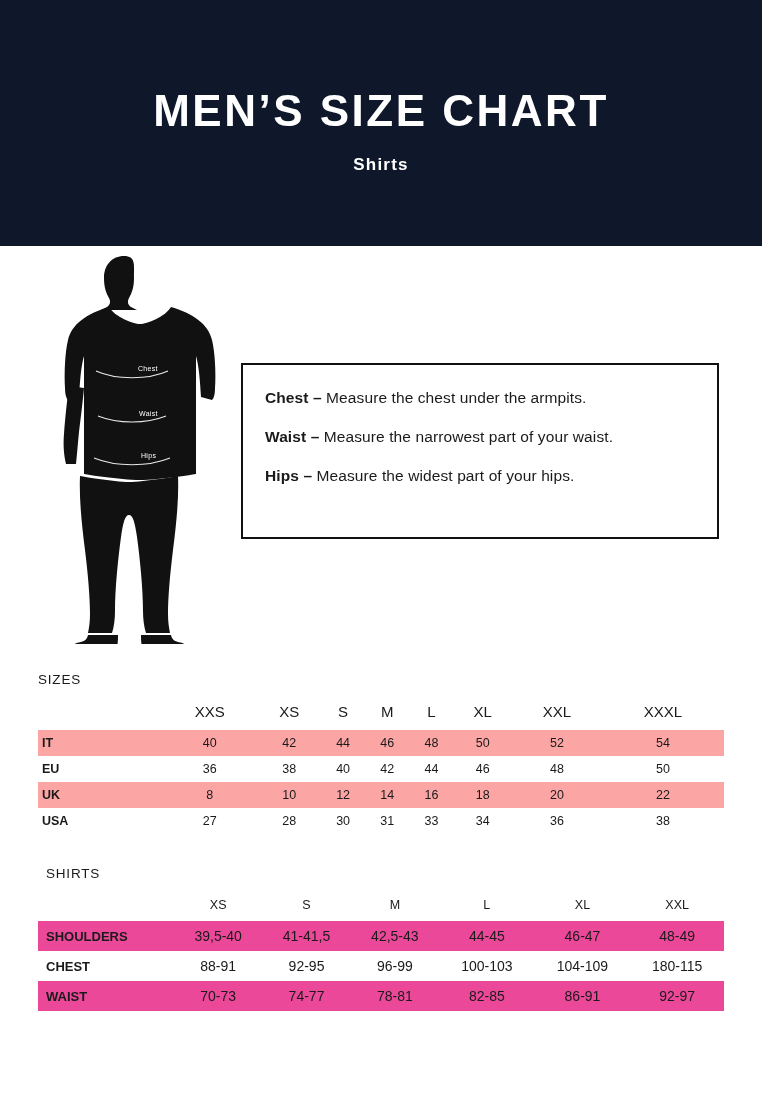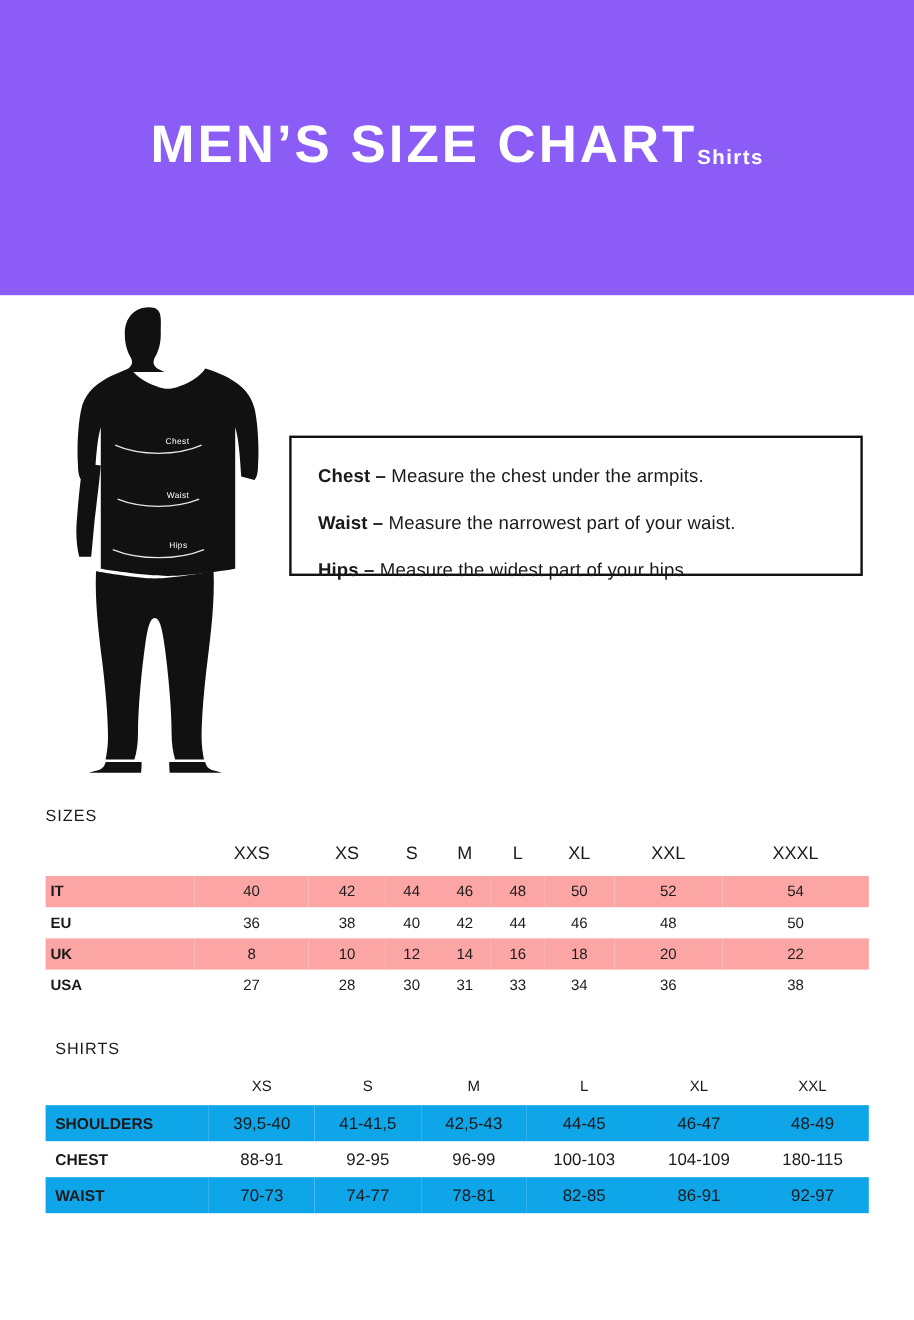--- a/index.html
+++ b/index.html
@@ -11,24 +11,24 @@
     width: 762px;
     height: 1100px;
     font-family: "Liberation Sans", sans-serif;
     color: #1a1a1a;
     overflow: hidden;
     position: relative;
   }
 
   
   .header {
-    background: #8b5cf6;
+    background: #0f172a;
     height: 246px;
     display: flex;
-    flex-direction: row;
+    flex-direction: column;
     align-items: center;
     justify-content: center;
     box-sizing: border-box;
     padding-top: 18px;
   }
   .header-title {
     color: #ffffff;
     font-size: 44px;
     font-weight: bold;
     letter-spacing: 2.5px;
@@ -65,21 +65,21 @@
     letter-spacing: .3px;
     font-family: "Liberation Sans", sans-serif;
   }
 
   
   .measure-box {
     position: absolute;
     left: 241px;
     top: 117px;
     width: 478px;
-    height: 117px;
+    height: 176px;
     border: 2px solid #111111;
     box-sizing: border-box;
     padding: 24px 22px 0 22px;
   }
   .measure-line {
     font-size: 15.5px;
     color: #1a1a1a;
     margin-bottom: 21px;
     letter-spacing: .1px;
   }
@@ -140,21 +140,21 @@
     text-align: left;
     font-weight: bold;
     padding-left: 8px;
     width: 128px;
     font-size: 13px;
   }
   .shirts-table td.val {
     text-align: center;
   }
   .shirts-table tbody tr.alt {
-    background: #0ea5e9;
+    background: #ec4899;
   }
 
   .spacer-sizes { height: 26px; }
   .spacer-shirts { height: 32px; }
 </style>
 </head>
 <body>
 
 <div class="header">
   <div class="header-title">MEN’S SIZE CHART</div>

